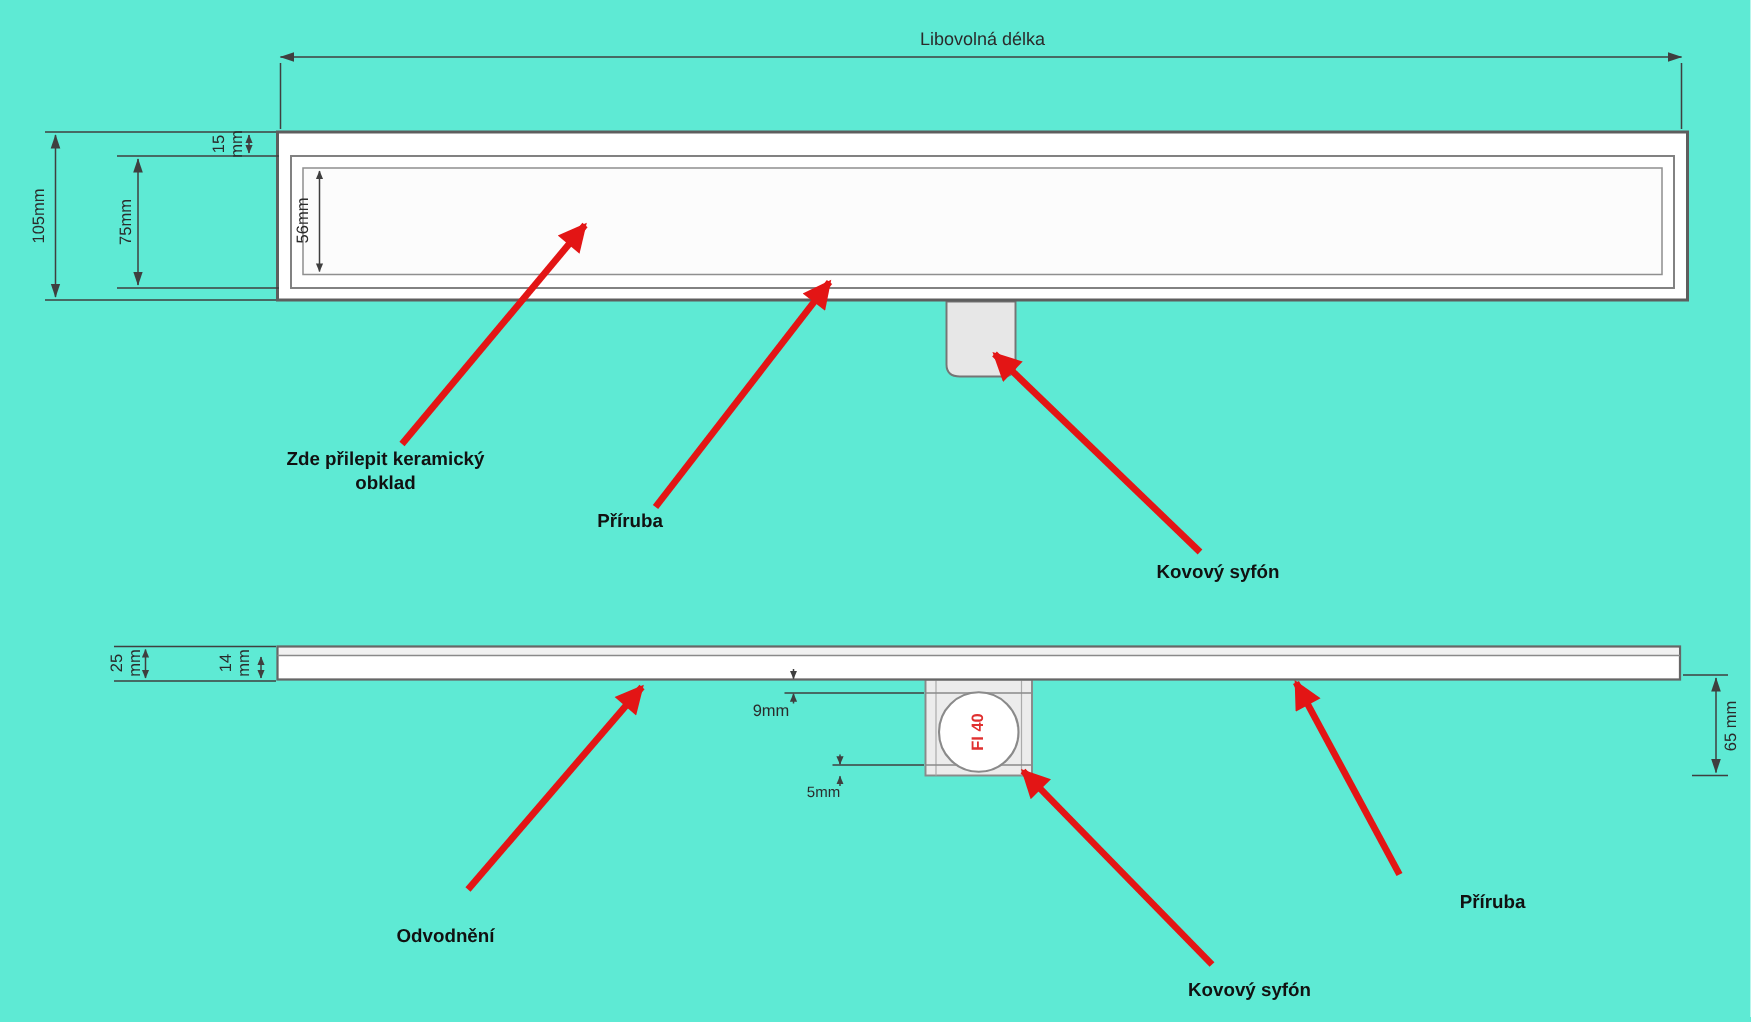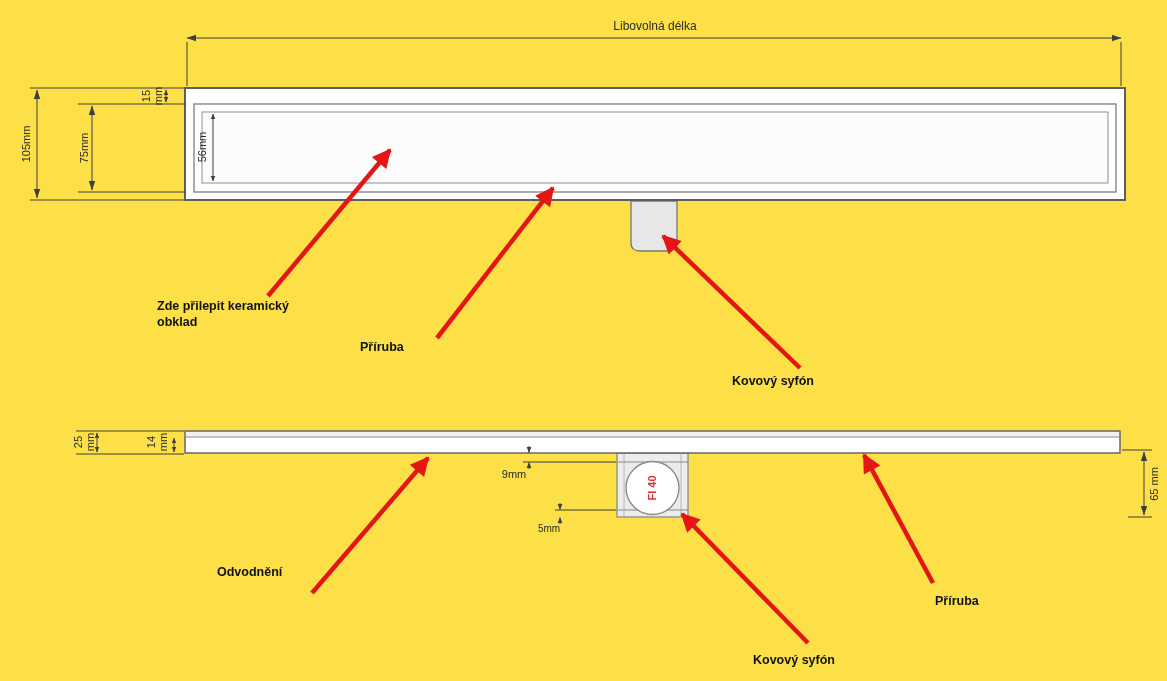--- a/index.html
+++ b/index.html
@@ -1,24 +1,24 @@
 <!DOCTYPE html>
 <html><head>
 <meta charset="utf-8">
 <style>
   html,body{margin:0;padding:0;background:#ffffff;}
   body{font-family:"Liberation Sans","DejaVu Sans",sans-serif;}
-  .canvas{position:relative;width:1167px;height:681px;background:#fde047;overflow:hidden;}
+  .canvas{position:relative;width:1167px;height:681px;background:#5eead4;overflow:hidden;}
   .canvas svg{position:absolute;left:0;top:0;}
   .dim{position:absolute;font-size:12px;color:#2b2b2b;text-align:center;line-height:1.15;}
   .vtext{position:absolute;display:flex;align-items:center;justify-content:center;
          font-size:11px;color:#2b2b2b;transform:rotate(-90deg);
          white-space:pre-line;text-align:center;line-height:1.1;}
   .lbl{position:absolute;font-weight:bold;font-size:12.5px;color:#111;
-       white-space:pre-line;line-height:1.3;}
+       text-align:center;white-space:pre-line;line-height:1.3;}
   .fi40{font-weight:bold;font-size:11px;}
 </style>
 </head>
 <body>
 
 <div class="canvas">
 
   <svg width="1167" height="681" viewBox="0 0 1167 681">
     <defs>
       <marker id="dimA" viewBox="0 0 10 10" refX="9" refY="5" markerWidth="10" markerHeight="10" orient="auto-start-reverse">
@@ -116,17 +116,17 @@
   <div class="vtext" style="left:69px;top:428px;width:30px;height:28px;">25
 mm</div>
   <div class="vtext" style="left:142px;top:428px;width:30px;height:28px;">14
 mm</div>
   <div class="dim" style="left:484px;top:468px;width:60px;font-size:11px;">9mm</div>
   <div class="dim" style="left:519px;top:523px;width:60px;font-size:10px;">5mm</div>
   <div class="vtext" style="left:1132px;top:477px;width:44px;height:14px;">65 mm</div>
 
   <div class="vtext fi40" style="left: 630px; top: 481px; width: 44px; height: 14px; color: rgb(224, 48, 48);">FI 40</div>
 
-  <div class="lbl" style="left:217px;top:564px;width:160px;">Odvodnění</div>
+  <div class="lbl" style="left:217px;top:616px;width:160px;">Odvodnění</div>
   <div class="lbl" style="left:753px;top:652px;width:160px;">Kovový syfón</div>
   <div class="lbl" style="left:935px;top:593px;width:120px;">Příruba</div>
 
 </div>
 
 </body></html>

